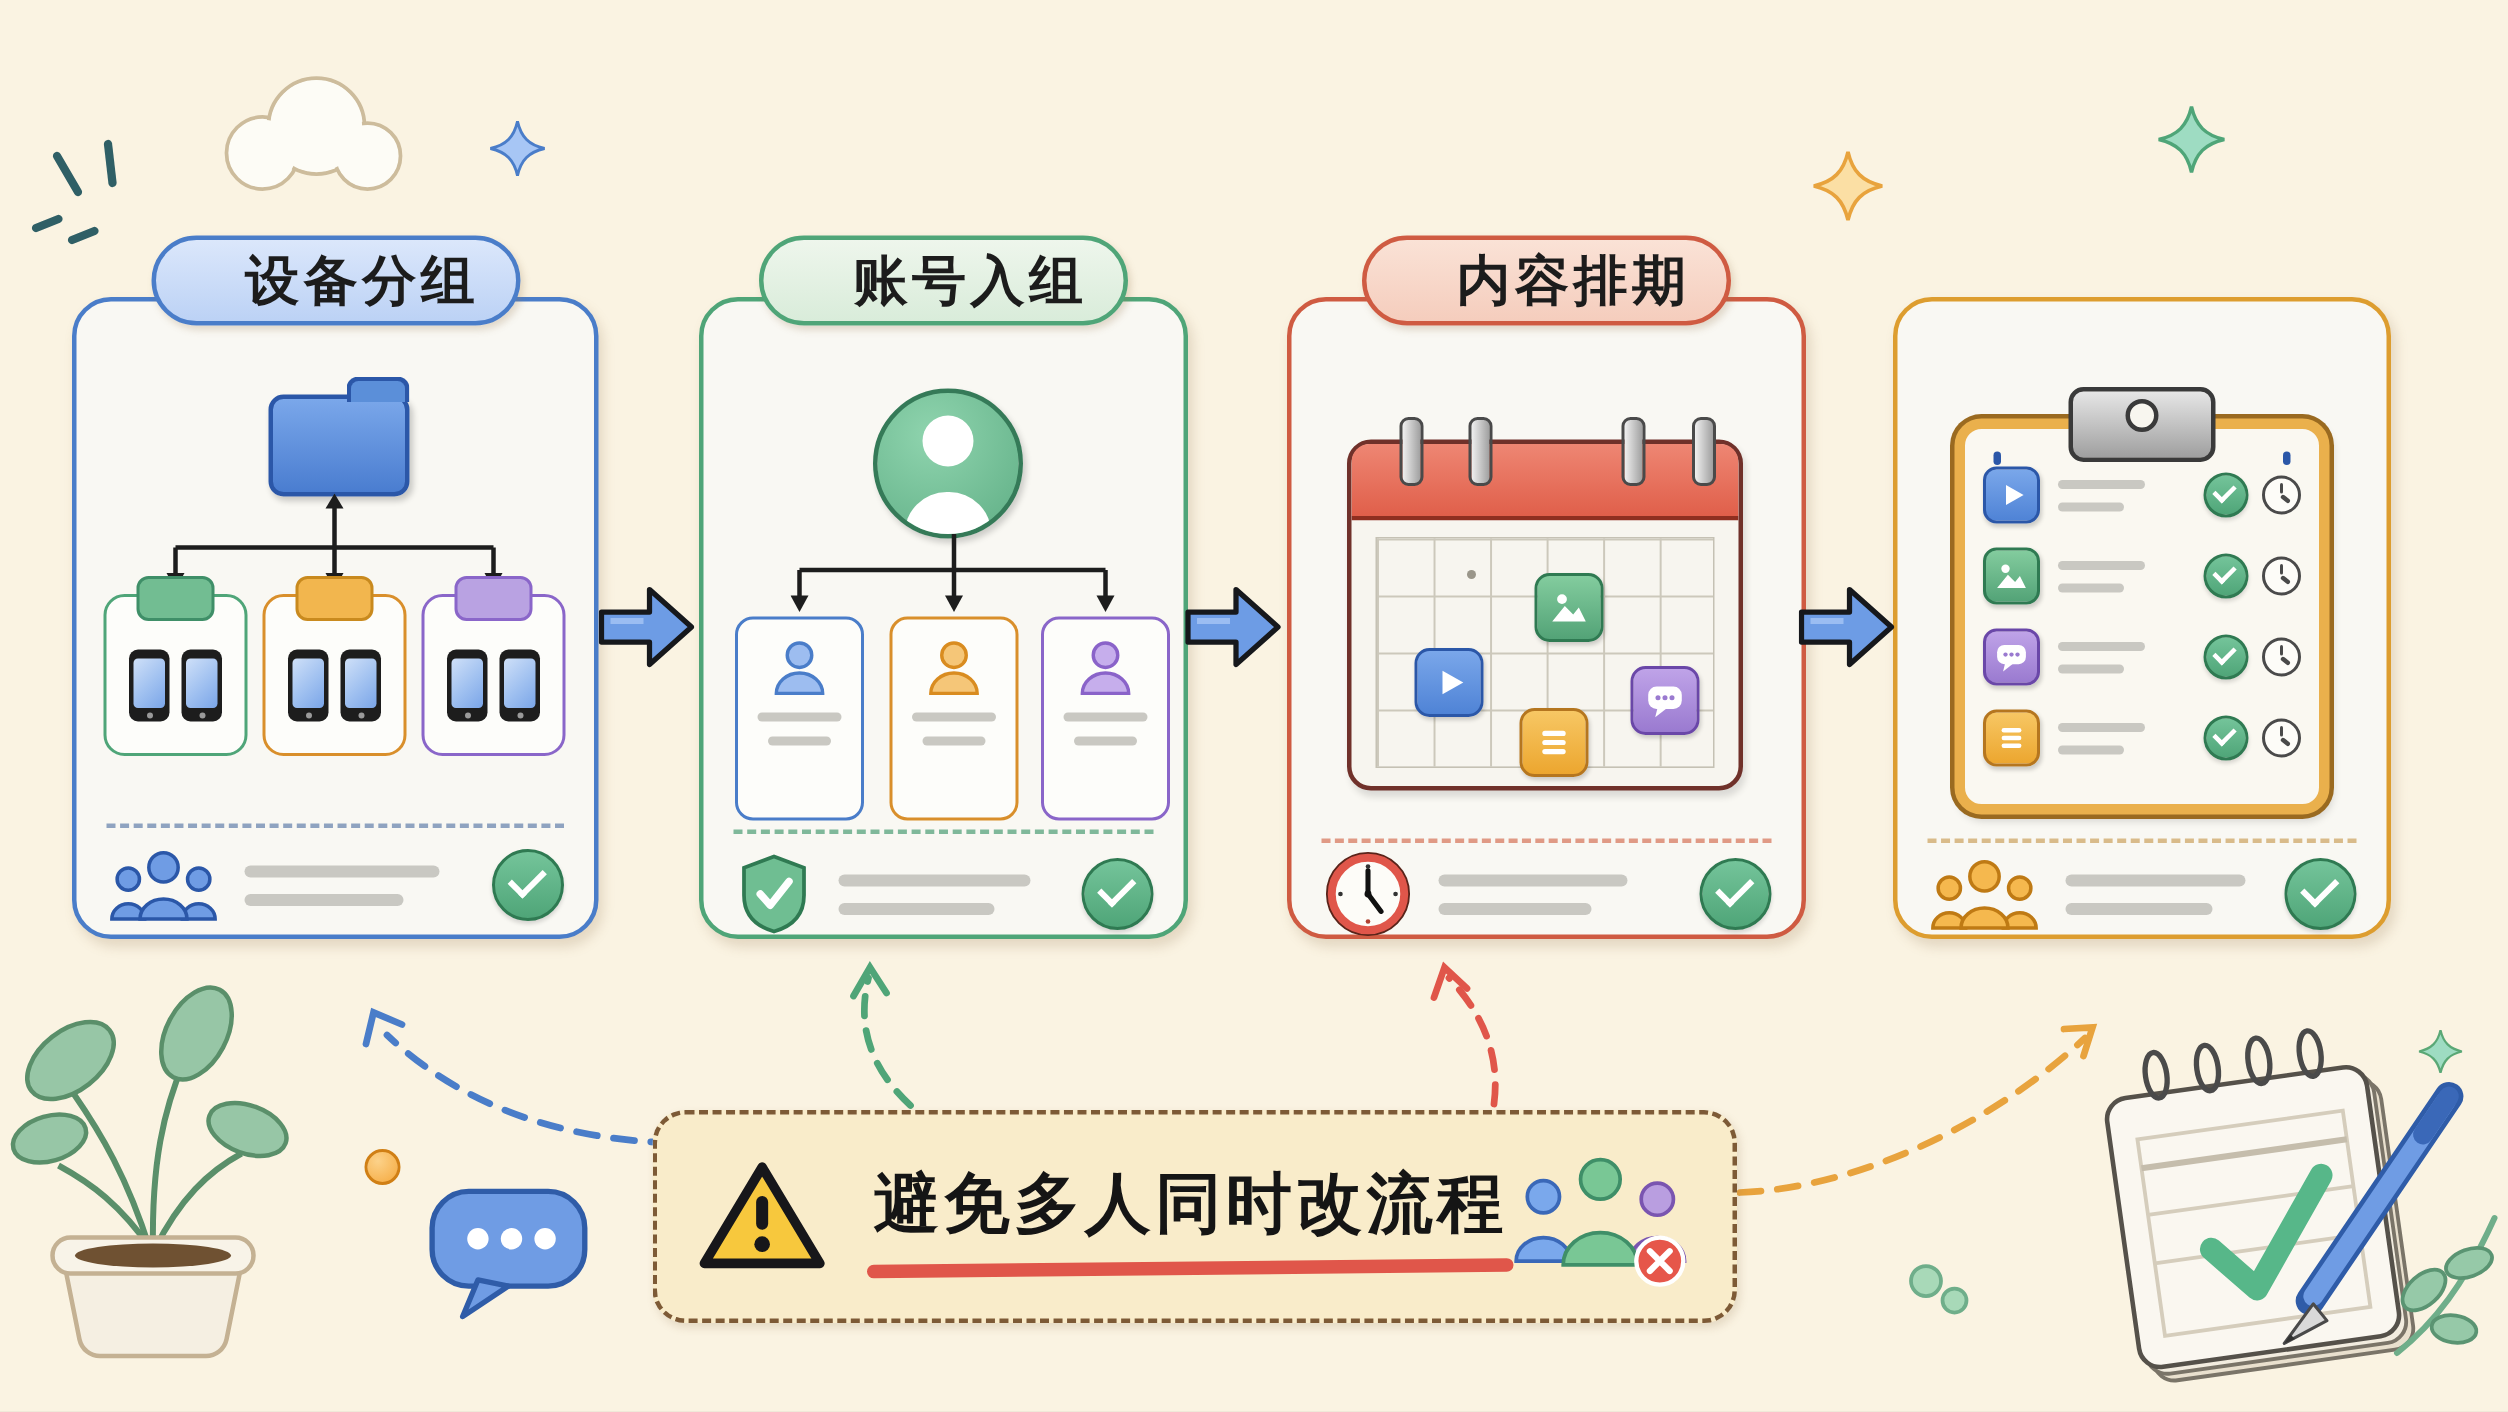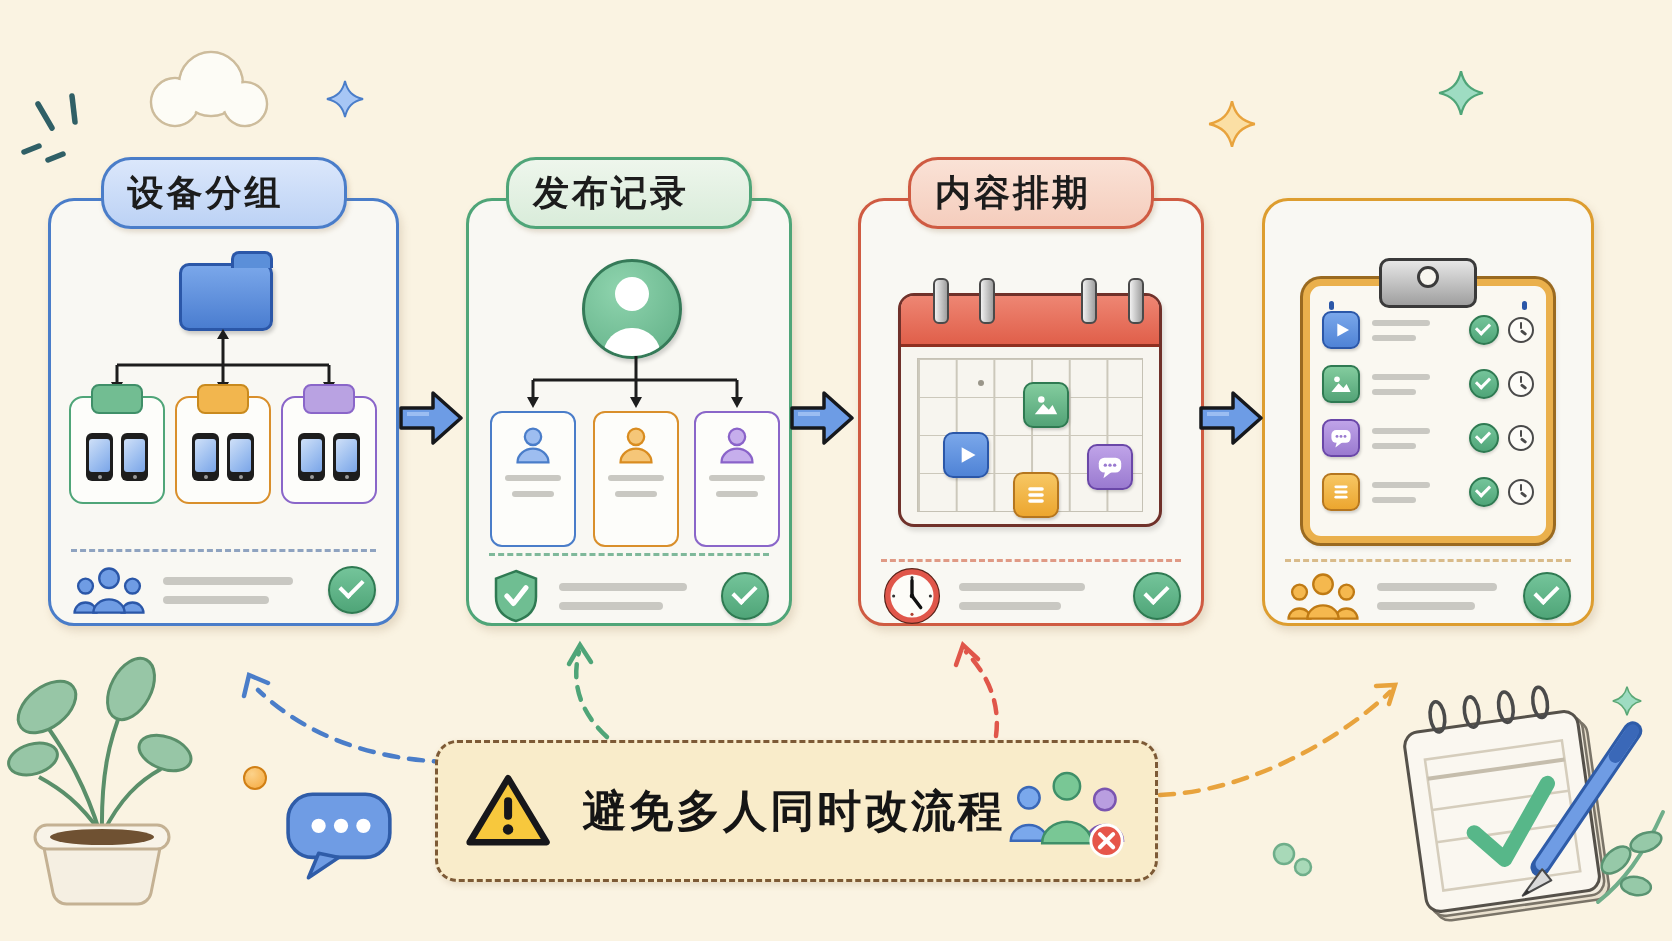--- a/index.html
+++ b/index.html
@@ -8,22 +8,22 @@
   .abs{position:absolute;}
 
   
   .card{position:absolute;top:198px;height:422px;background:#f9f8f3;border-radius:26px;
         border:3.5px solid;box-shadow:3px 5px 8px rgba(150,120,80,.22);}
   .card1{left:48px;width:345px;border-color:#4a7dc9;}
   .card2{left:466px;width:320px;border-color:#4fa578;}
   .card3{left:858px;width:340px;border-color:#cf5b42;}
   .card4{left:1262px;width:326px;border-color:#dd9d2f;}
 
-  .badge{position:absolute;top:-44px;left:50%;transform:translateX(-50%);height:72px;min-width:246px;
-         border-radius:30px;border:3.5px solid;display:flex;align-items:center;justify-content:flex-start;
+  .badge{position:absolute;top:-44px;left:50%;transform:translateX(-50%);height:60px;min-width:246px;
+         border-radius:30px;border:3.5px solid;display:flex;align-items:center;justify-content:flex-end;
          font-size:36px;font-weight:bold;color:#1c1c1c;letter-spacing:3px;white-space:nowrap;
          box-shadow:2px 3px 5px rgba(150,120,80,.25);padding:0 24px;box-sizing:border-box;}
   .badge1{background:linear-gradient(#dbe7fb,#bcd2f5);border-color:#4a7dc9;}
   .badge2{background:linear-gradient(#eef6ec,#d9ecda);border-color:#4fa578;}
   .badge3{background:linear-gradient(#fae2d6,#f5cdbd);border-color:#cf5b42;font-family:Liberation Serif, serif;}
   .badge4{background:linear-gradient(#fcf0d0,#f8e2ae);border-color:#dd9d2f;}
 
   .divider{position:absolute;left:20px;right:20px;top:348px;border-top:3.5px dashed;}
   .div1{border-color:#8fa3c0;} .div2{border-color:#7fb89a;top:352px;}
   .div3{border-color:#e09a85;top:358px;} .div4{border-color:#d9bb8a;top:358px;}
@@ -111,21 +111,21 @@
   .peg-tile{position:relative;}
   .peg-tile::before,.peg-tile::after{content:'';position:absolute;top:-7px;width:5px;height:9px;
           border-radius:2.5px;background:#2b57a8;}
   .peg-tile::before{left:7px;} .peg-tile::after{right:7px;}
 
   
   .block-arrow{position:absolute;top:389px;}
   .banner{position:absolute;left:435px;top:740px;width:723px;height:142px;background:#f9ecca;
           border:3.5px dashed #7d5a36;border-radius:22px;display:flex;align-items:center;
           padding:0 26px;box-sizing:border-box;box-shadow:2px 3px 6px rgba(150,120,80,.2);}
-  .warn-wrap{margin-left:30px;display:flex;flex-direction:row;align-items:center;}
+  .warn-wrap{margin-left:30px;display:flex;flex-direction:column;align-items:center;}
   .warn-text{font-size:44px;font-weight:bold;color:#151515;letter-spacing:3px;white-space:nowrap;}
   .warn-underline{height:9px;border-radius:5px;background:#e0564a;width:102%;margin-top:9px;
           transform:rotate(-0.6deg);}
   .orange-dot{position:absolute;left:243px;top:766px;width:20px;height:20px;border-radius:50%;
           background:radial-gradient(circle at 35% 30%,#fcd28a,#f5a93e);border:2px solid #d07f15;}
   .connectors{position:absolute;left:0;top:0;pointer-events:none;}
 </style>
 </head>
 <body>
 
@@ -228,21 +228,21 @@
       <div class="lines">
         <div class="line" style="width:130px"></div>
         <div class="line" style="width:106px"></div>
       </div>
       <div class="check" style="margin-left:auto"></div>
     </div>
   </div>
 
   <div class="card card2">
     <div class="badge badge2">
-      <span>发布记录</span>
+      <span>账号入组</span>
     </div>
 
     <div class="avatar"></div>
 
     <svg class="abs" style="left:58px;top:155px" width="220" height="54" viewBox="0 0 220 54">
       <g stroke="#1d1d1d" stroke-width="3" fill="none">
         <path d="M109 0 V24 M6 24 H210 M6 24 V42 M109 24 V42 M210 24 V42"></path>
       </g>
       <g fill="#1d1d1d">
         <polygon points="0,41 12,41 6,52"></polygon>

